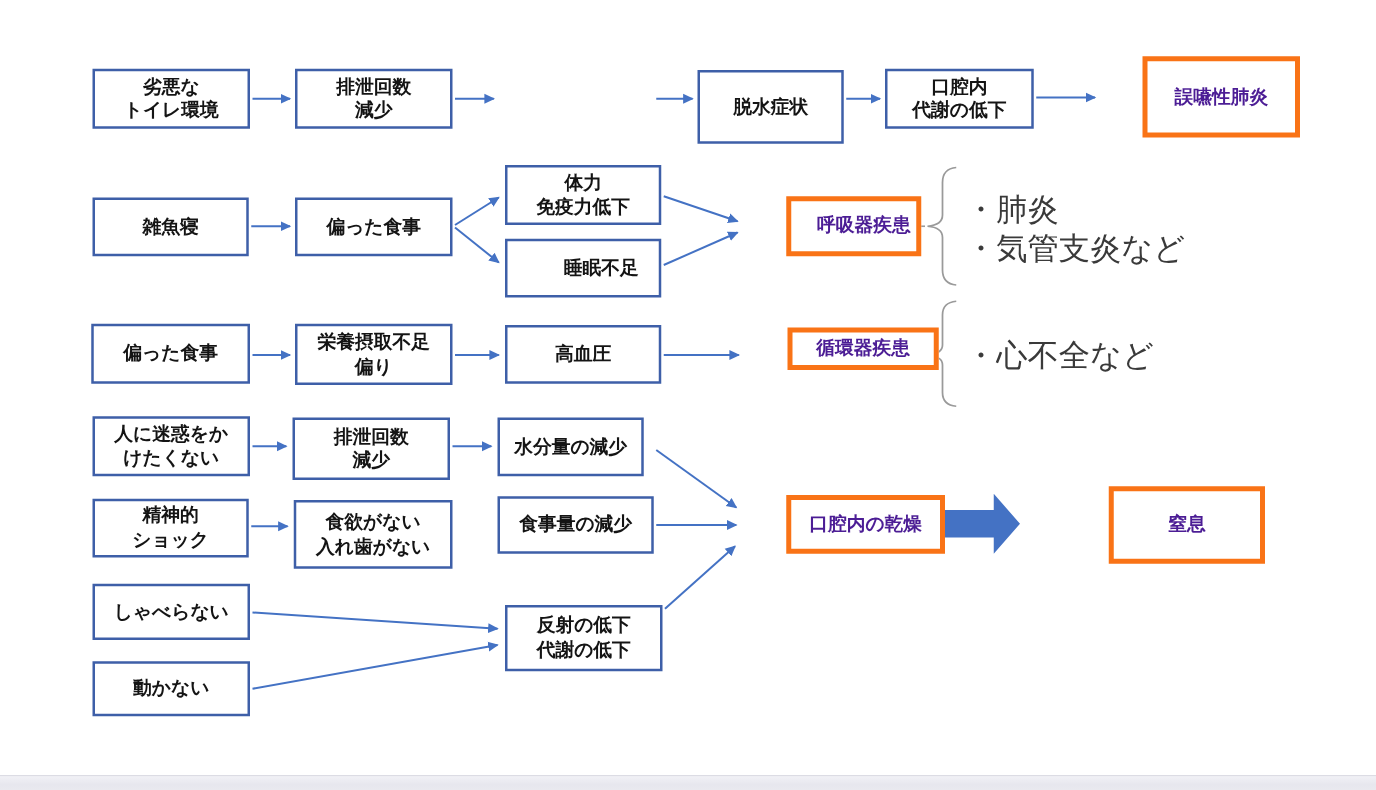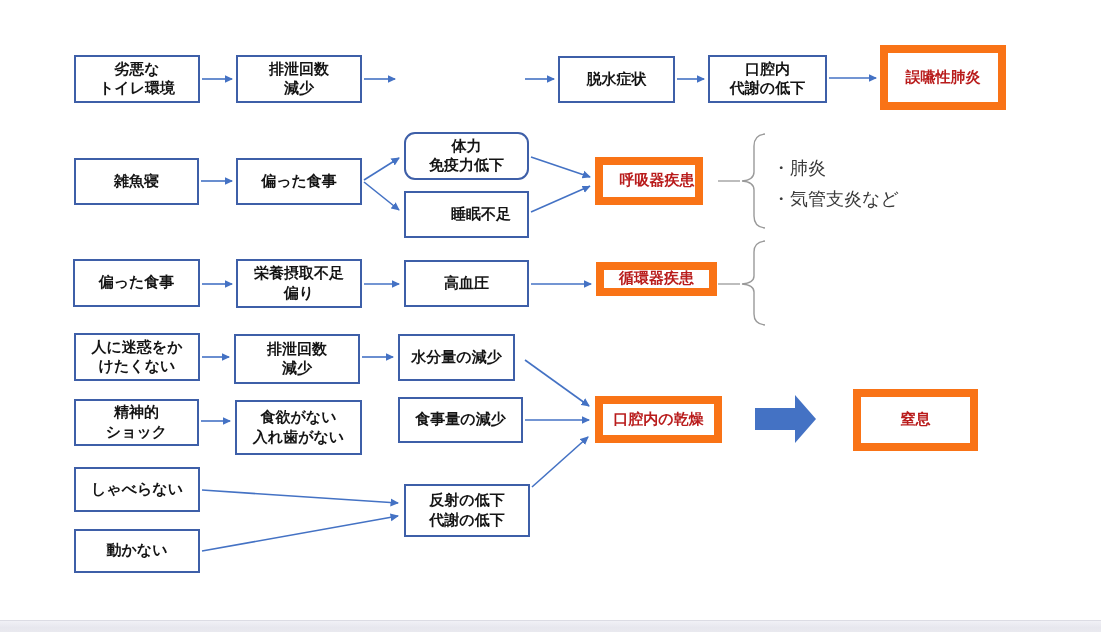--- a/index.html
+++ b/index.html
@@ -16,46 +16,46 @@
     text-align:center;
     white-space:pre-line;
     font-weight:bold;
     font-size:15px;
     line-height:1.3;
     color:#141414;
     background:#ffffff;
     box-sizing:border-box;
   }
   .node.blue{border:2px solid #3e5fa8;}
-  .node.red{border:8px solid #f97316;color:#b91c1c;}
+  .node.red{border:4px solid #f97316;color:#4c1d95;margin-left:34px;}
   .note{
     position:absolute;
-    font-size:18px;
+    font-size:25px;
     line-height:31px;
     font-weight:400;
     color:#3a3a3a;
     white-space:pre-line;
   }
   svg#wires{position:absolute;left:0;top:0;pointer-events:none;}
   #bottom-strip{
     position:absolute;left:0;top:620px;width:1101px;height:12px;
     background:linear-gradient(180deg,#f1f1f6 0%,#e7e7ee 60%,#e9e9ef 100%);
     border-top:1px solid #dcdce4;
     box-sizing:border-box;
   }
   
   #n-bad-toilet      {left:74px;  top:55px;  width:126px; height:48px;}
   #n-less-excretion1 {left:236px; top:55px;  width:126px; height:48px;}
   #n-restrict-water  {left:399px; top:55px;  width:125px; height:48px;}
-  #n-dehydration     {left:558px; top:56px;  width:117px; height:47px;}
+  #n-dehydration     {left:558px; top:56px;  width:117px; height:59px;}
   #n-oral-bacteria   {left:708px; top:55px;  width:119px; height:48px;}
   #n-aspiration      {left:880px; top:45px;  width:126px; height:65px;}
   #n-communal-sleep  {left:74px;  top:158px; width:125px; height:47px;}
   #n-stress          {left:236px; top:158px; width:126px; height:47px;}
-  #n-weak-immunity   {left:404px; top:132px; width:125px; height:48px;border-radius:11px;}
+  #n-weak-immunity   {left:404px; top:132px; width:125px; height:48px;}
   #n-lack-sleep      {left:404px; top:191px; width:125px; height:47px;padding-left:29px;}
   #n-respiratory     {left:595px; top:157px; width:108px; height:48px;padding-left:16px;}
   #n-unbalanced-diet {left:73px;  top:259px; width:127px; height:48px;}
   #n-poor-nutrition  {left:236px; top:259px; width:126px; height:49px;}
   #n-hypertension    {left:404px; top:260px; width:125px; height:47px;}
   #n-circulatory     {left:596px; top:262px; width:121px; height:34px;}
   #n-avoid-trouble   {left:74px;  top:333px; width:126px; height:48px;}
   #n-less-excretion2 {left:234px; top:334px; width:126px; height:50px;}
   #n-less-water      {left:398px; top:334px; width:117px; height:47px;}
   #n-mental-shock    {left:74px;  top:399px; width:125px; height:47px;}
@@ -133,20 +133,21 @@
   <div class="node blue" id="n-lack-sleep">睡眠不足</div>
   <div class="node red" id="n-respiratory">呼吸器疾患</div>
   <div class="note" id="note-respiratory">・肺炎
 ・気管支炎など</div>
 
   <div class="node blue" id="n-unbalanced-diet">偏った食事</div>
   <div class="node blue" id="n-poor-nutrition">栄養摂取不足
 偏り</div>
   <div class="node blue" id="n-hypertension">高血圧</div>
   <div class="node red" id="n-circulatory">循環器疾患</div>
+  <div class="note" id="note-circulatory">・心不全など</div>
 
   <div class="node blue" id="n-avoid-trouble">人に迷惑をか
 けたくない</div>
   <div class="node blue" id="n-less-excretion2">排泄回数
 減少</div>
   <div class="node blue" id="n-less-water">水分量の減少</div>
   <div class="node blue" id="n-no-appetite">食欲がない
 入れ歯がない</div>
   <div class="node blue" id="n-mental-shock">精神的
 ショック</div>

